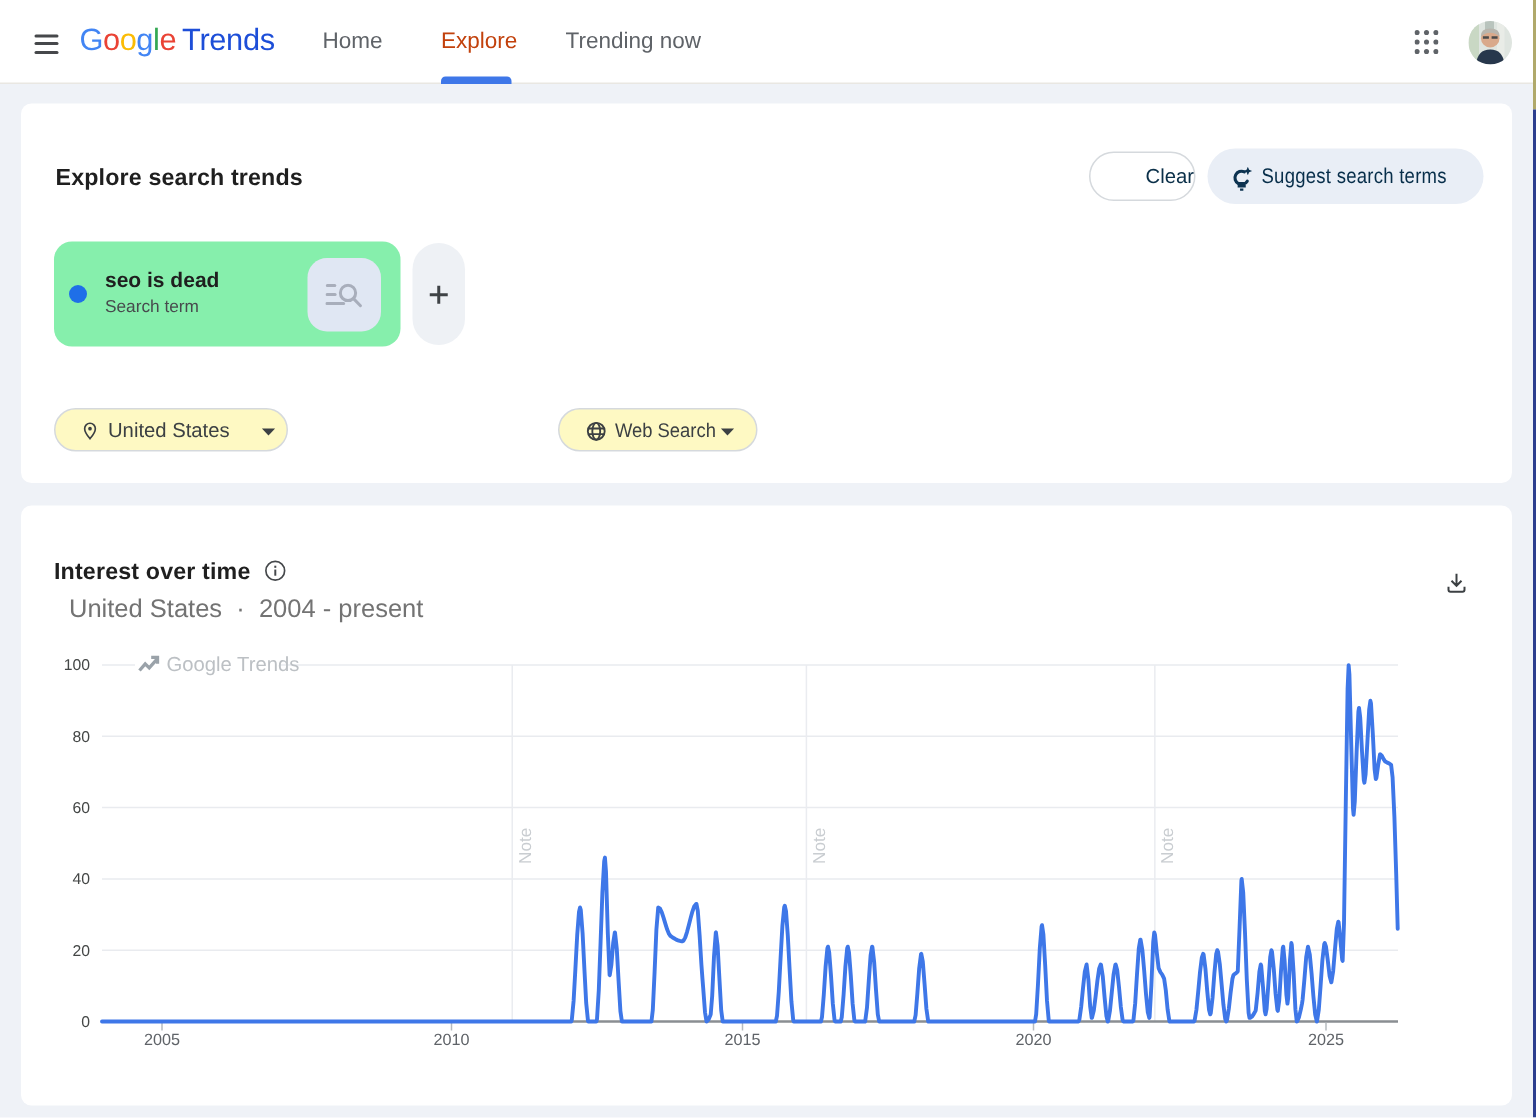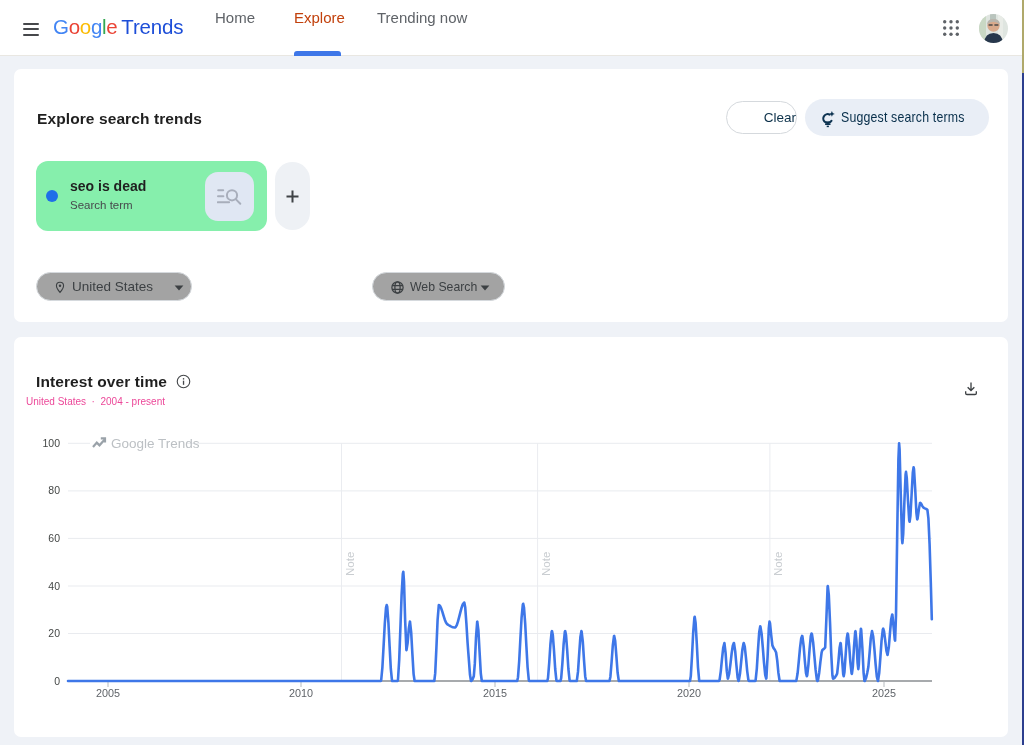--- a/index.html
+++ b/index.html
@@ -4,45 +4,45 @@
 *{margin:0;padding:0;box-sizing:border-box}
 html,body{width:1024px;height:745px;overflow:hidden}
 body{font-family:"Liberation Sans",sans-serif;background:#eff2f7;position:relative}
 .abs{position:absolute}
 
 #hdr{position:absolute;left:0;top:0;width:1024px;height:56px;background:#fff;border-bottom:1px solid #e9e7e2}
 #burger{position:absolute;left:22.5px;top:22.5px;width:16px;height:14px}
 #burger div{height:2.2px;background:#46484b;border-radius:1px;margin-bottom:3.6px}
 #logo{position:absolute;left:53px;top:15px;font-size:20.5px;letter-spacing:-0.3px;font-weight:500;color:#35363a}
 #logo .t{font-weight:400;margin-left:4px;letter-spacing:-0.2px;color:#1d4ed8}
-.nav{position:absolute;top:9px;font-size:15px;color:#5f6368}
+.nav{position:absolute;top:19px;font-size:15px;color:#5f6368}
 #exul{position:absolute;left:294px;top:51px;width:47px;height:5px;background:#3e77e8;border-radius:3px 3px 0 0}
 
 #stripe1{position:absolute;right:0;top:0;width:2px;height:73px;background:#b0a96b;z-index:50}
 #stripe2{position:absolute;right:0;top:73px;width:2px;height:672px;background:#2c3e8e;z-index:50}
 
 .card{position:absolute;left:14px;width:994px;background:#fff;border-radius:7px}
 #card1{top:69px;height:253px}
 #card2{top:337px;height:400px}
 h1{font-size:15.5px;font-weight:700;color:#1f1f1f;letter-spacing:0.1px}
 
 #ttl1{position:absolute;left:23px;top:41px}
 #clearbtn{position:absolute;left:712px;top:32px;width:71px;height:33px;border:1px solid #d5d9dd;border-radius:17px;background:#fff;color:#0b3049;font-size:13.5px;font-weight:500;text-align:right;line-height:31px}
 #sugbtn{position:absolute;left:791px;top:30px;width:184px;height:37px;border-radius:19px;background:#e9eef6;color:#072e4a;font-size:13.5px;font-weight:500;line-height:37px;white-space:nowrap}
 #sugbtn span{margin-left:36px;letter-spacing:0.2px;display:inline-block;transform:scaleX(0.87);transform-origin:0 50%;font-size:14.2px}
 #chip{position:absolute;left:22px;top:92px;width:231px;height:70px;border-radius:12px;background:#86efac}
 #chipdot{position:absolute;left:10px;top:29px;width:12px;height:12px;border-radius:50%;background:#1f6fe8}
 #chipt1{position:absolute;left:34px;top:17px;font-size:14px;font-weight:700;color:#1f1f1f}
 #chipt2{position:absolute;left:34px;top:38px;font-size:11.5px;color:#474a4d}
 #chipbtn{position:absolute;left:169px;top:11px;width:49px;height:49px;border-radius:13px;background:#e0e7f3}
 #plusbtn{position:absolute;left:261px;top:93px;width:35px;height:68px;border-radius:17.5px;background:#eef1f5}
-.pill{position:absolute;top:203px;height:29px;border:1px solid #d5d9dd;border-radius:15px;background:#a3a3a3;font-size:13.5px;color:#3c4043;line-height:27px}
+.pill{position:absolute;top:203px;height:29px;border:1px solid #d5d9dd;border-radius:15px;background:#fef9c3;font-size:13.5px;color:#3c4043;line-height:27px}
 
 #ttl2{position:absolute;left:22px;top:36px}
-#sub2{position:absolute;left:12px;top:59px;font-size:10px;color:#ec4899}
+#sub2{position:absolute;left:32px;top:59px;font-size:17px;color:#737373}
 </style></head><body>
 <div id="hdr">
  <div id="burger">
       <div></div>
       <div></div>
       <div></div>
     </div>
  <div id="logo"><span style="color:#4285f4">G</span><span style="color:#ea4335">o</span><span style="color:#fbbc05">o</span><span style="color:#4285f4">g</span><span style="color:#34a853">l</span><span style="color:#ea4335">e</span><span class="t">Trends</span></div>
  <div class="nav" style="left:215px">Home</div>
  <div class="nav" style="left:294px;color:#c2410c">Explore</div>

